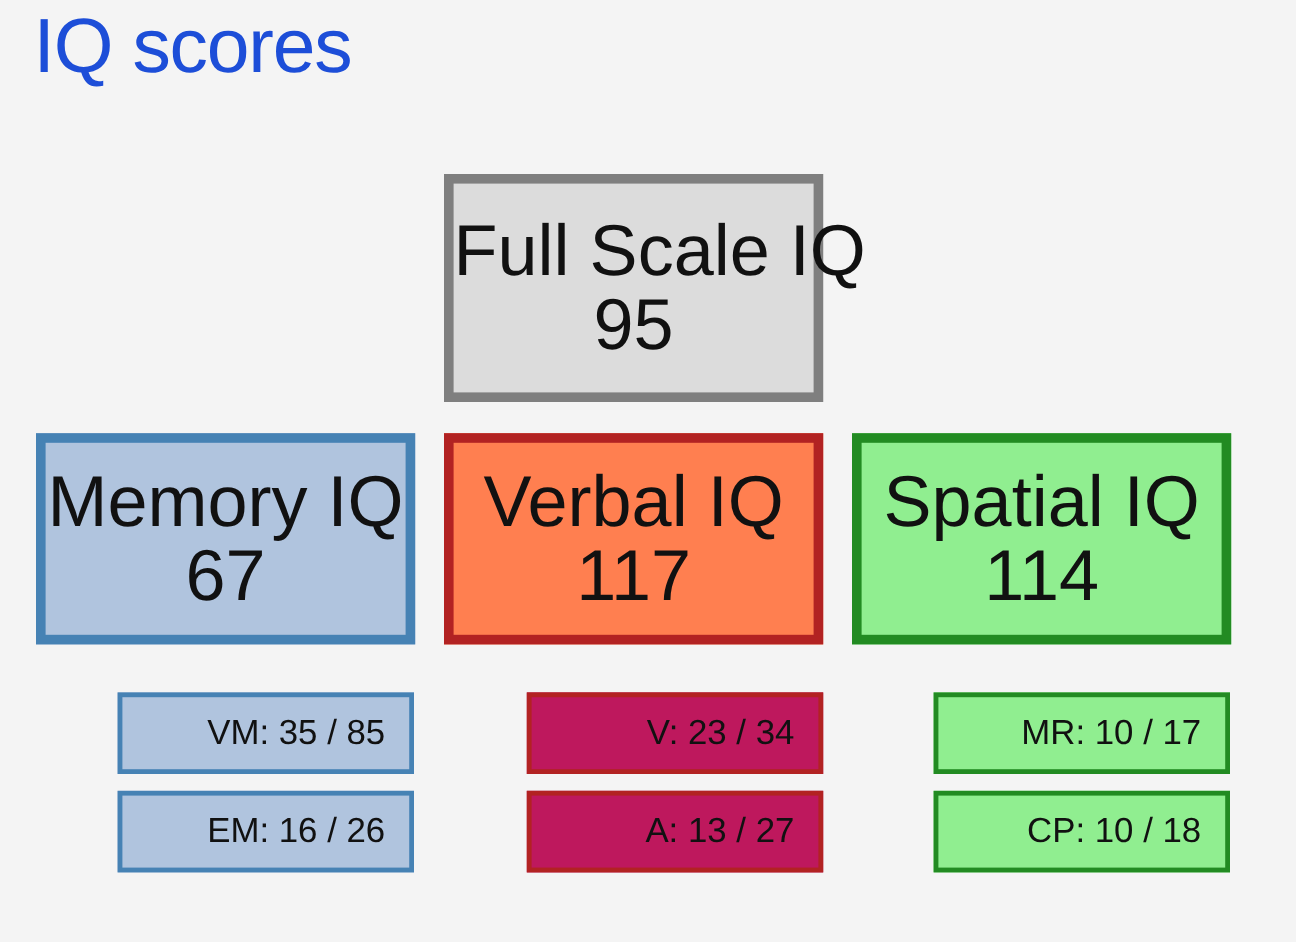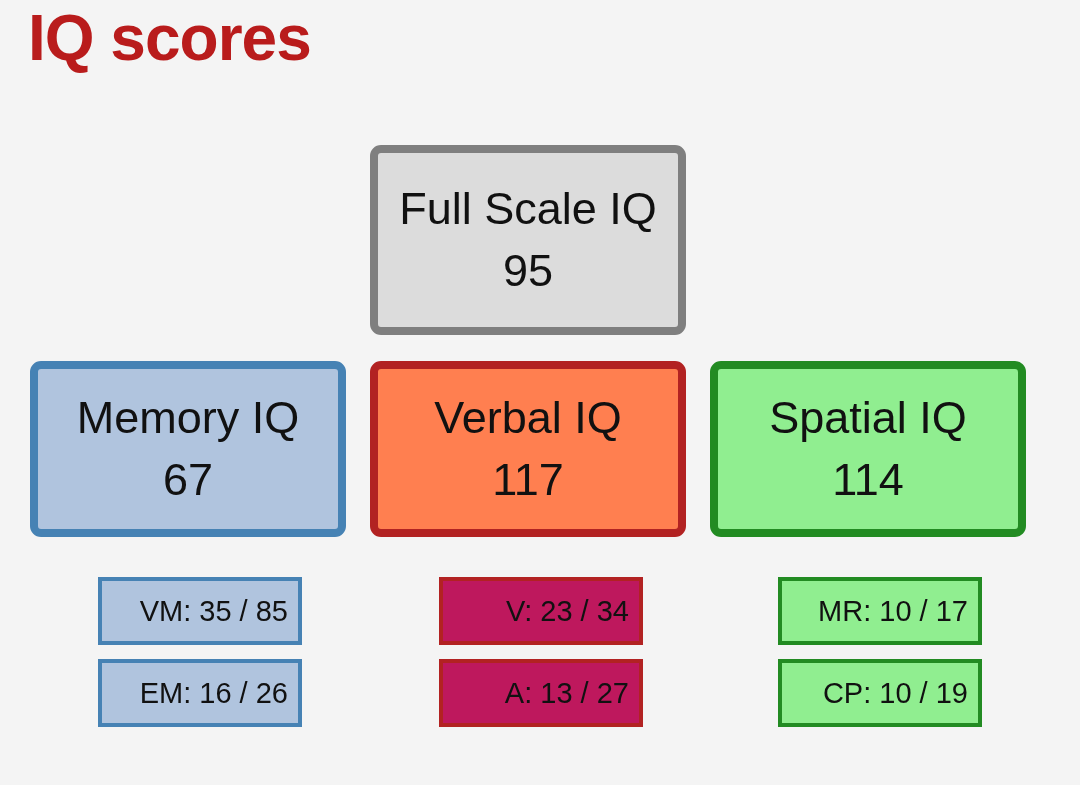--- a/index.html
+++ b/index.html
@@ -8,59 +8,58 @@
     background: #f4f4f4;
     font-family: "Liberation Sans", "DejaVu Sans", sans-serif;
     color: #111111;
     position: relative;
     overflow: hidden;
   }
   .title {
     position: absolute;
     left: 28px; top: 2px;
     font-size: 64px;
-    font-weight: 700;
+    font-weight: 400;
     line-height: 72px;
     letter-spacing: -1px;
-    color: #b91c1c;
+    color: #1d4ed8;
     white-space: nowrap;
   }
   .node {
     position: absolute;
     box-sizing: border-box;
     display: flex;
     flex-direction: column;
     align-items: center;
     justify-content: center;
     text-align: center;
-    font-size: 45px;
+    font-size: 60px;
     line-height: 62px;
     white-space: nowrap;
-    border-radius: 11px;
   }
   .node-label, .node-score { width: 100%; }
   .root {
     left: 370px; top: 145px;
     width: 316px; height: 190px;
     background: #dcdcdc;
     border: 8px solid #7f7f7f;
   }
   .cat { top: 361px; width: 316px; height: 176px; border-width: 8px; border-style: solid; }
   .cat-memory  { left: 30px;  background: #b0c4de; border-color: #4682b4; }
   .cat-verbal  { left: 370px; background: #ff7f50; border-color: #b22222; }
   .cat-spatial { left: 710px; background: #90ee90; border-color: #228b22; }
   .chip {
     position: absolute;
     box-sizing: border-box;
-    width: 204px; height: 68px;
+    width: 247px; height: 68px;
     border-width: 4px; border-style: solid;
     display: flex;
     align-items: center;
     justify-content: flex-end;
-    padding-right: 10px;
+    padding-right: 20px;
     font-size: 29px;
     white-space: nowrap;
   }
   .chip.row1 { top: 577px; }
   .chip.row2 { top: 659px; }
   .chip-memory  { left: 98px;  background: #b0c4de; border-color: #4682b4; }
   .chip-verbal  { left: 439px; background: #be185d; border-color: #b22222; }
   .chip-spatial { left: 778px; background: #90ee90; border-color: #228b22; }
 </style>
 </head>
@@ -90,15 +89,15 @@
     <div class="node-score">114</div>
   </div>
 
   <div class="chip chip-memory row1">VM: 35 / 85</div>
   <div class="chip chip-memory row2">EM: 16 / 26</div>
 
   <div class="chip chip-verbal row1">V: 23 / 34</div>
   <div class="chip chip-verbal row2">A: 13 / 27</div>
 
   <div class="chip chip-spatial row1">MR: 10 / 17</div>
-  <div class="chip chip-spatial row2">CP: 10 / 19</div>
+  <div class="chip chip-spatial row2">CP: 10 / 18</div>
 
 </div>
 
 </body></html>

